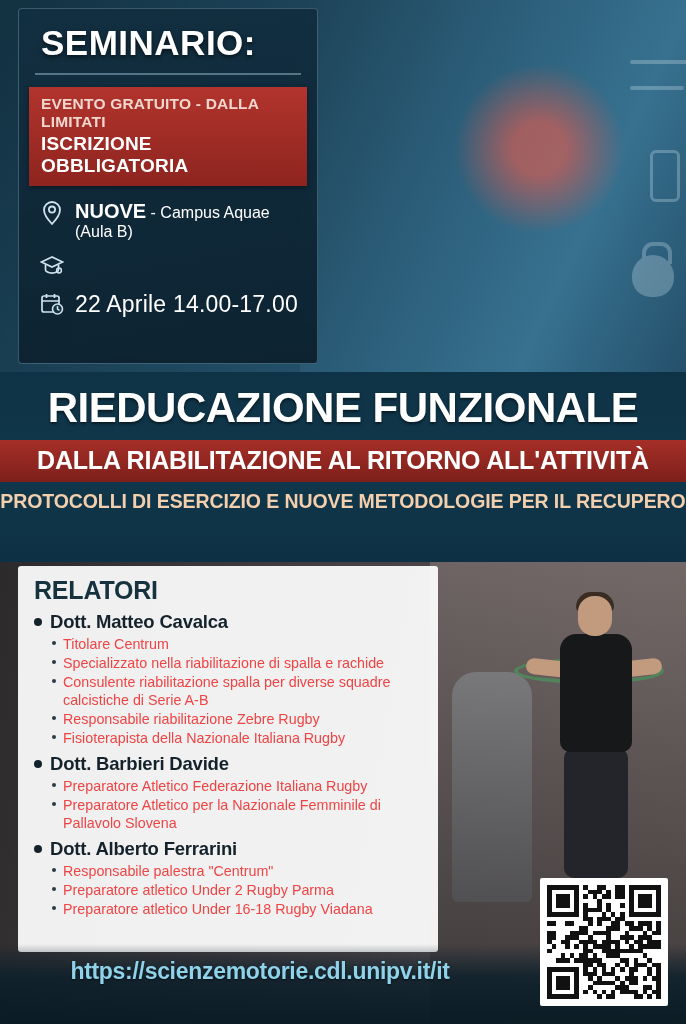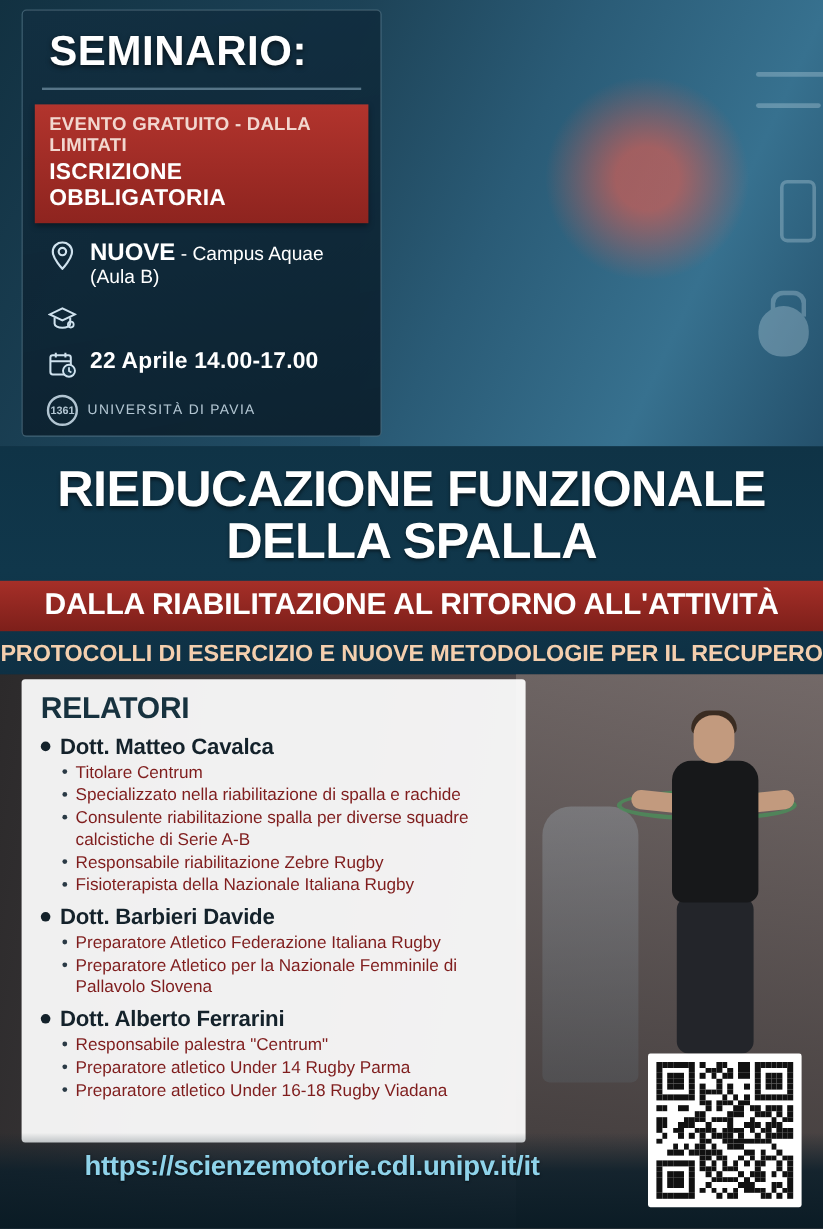--- a/index.html
+++ b/index.html
@@ -62,21 +62,21 @@
   }
   .redbox .l1 { color:#f2d7cf; font-size:15.5px; font-weight:bold; letter-spacing:.2px; }
   .redbox .l2 { color:#ffffff; font-size:19px; font-weight:bold; margin-top:2px; letter-spacing:.2px;}
   .row { display:flex; align-items:flex-start; gap:10px; margin-bottom:12px; padding-left:4px;}
   .ico { width:26px; min-width:26px; height:26px; display:flex; align-items:center; justify-content:center; color:#cfe2ee;}
   .ico svg { display:block; }
   .row .txt { color:#ffffff; }
   .place-city { font-size:20px; font-weight:bold; }
   .place-rest { font-size:16px; font-weight:normal; }
   .reserved { font-size:16.5px; font-weight:bold; line-height:1.22; letter-spacing:.2px;}
-  .datetime { font-size:19px; font-weight:bold; letter-spacing:.2px;}
+  .datetime { font-size:23px; font-weight:normal; letter-spacing:.2px;}
   .unipv { display:flex; align-items:center; gap:8px; margin-top:6px; padding-left:4px; opacity:.85;}
   .unipv .seal { width:26px;height:26px;border:2px solid #cfe2ee;border-radius:50%; display:flex;align-items:center;justify-content:center;font-size:9px;color:#cfe2ee;font-weight:bold;}
   .unipv .nm { color:#cfe2ee; font-size:11.5px; letter-spacing:1.1px;}
 
   
   .titleblock {
     position:absolute; left:0; top:372px; width:686px; height:190px;
     background: linear-gradient(180deg,#0f3346 0%,#10374b 55%,#0e3044 100%);
     text-align:center;
   }
@@ -127,21 +127,21 @@
   }
   .speaker { margin-top:6px; }
   .speaker .nm {
     font-size:18.5px; font-weight:bold; color:#14222b; position:relative; padding-left:16px; letter-spacing:-.2px;
   }
   .speaker .nm::before{
     content:""; position:absolute; left:0; top:7px; width:8px; height:8px; border-radius:50%; background:#14222b;
   }
   .speaker ul { list-style:none; margin:2px 0 0 18px; }
   .speaker li {
-    font-size:14.3px; color:#7f1d1d; line-height:1.26; position:relative; padding-left:11px; margin-bottom:1px;
+    font-size:14.3px; color:#ef4444; line-height:1.26; position:relative; padding-left:11px; margin-bottom:1px;
   }
   .speaker li::before{
     content:""; position:absolute; left:0; top:6px; width:4px; height:4px; border-radius:50%; background:#2a3a45;
   }
 
   
   .qrbox {
     position:absolute; left:540px; top:878px; width:128px; height:128px;
     background:#ffffff; padding:7px; border-radius:2px;
   }
@@ -231,30 +231,25 @@
           <svg width="24" height="24" viewBox="0 0 24 24">
               <rect x="2" y="4" width="17" height="16" rx="2" fill="none" stroke="#cfe2ee" stroke-width="1.7"></rect>
               <path d="M2 9h17M6.5 2v4M14.5 2v4" stroke="#cfe2ee" stroke-width="1.7" fill="none"></path>
               <circle cx="17.5" cy="17" r="5" fill="#143244" stroke="#cfe2ee" stroke-width="1.6"></circle>
               <path d="M17.5 14v3.2l2 1.2" stroke="#cfe2ee" stroke-width="1.5" fill="none"></path>
             </svg>
         </span>
         <span class="txt datetime">22 Aprile 14.00-17.00</span>
       </div>
 
-      <div class="unipv">
-        <span class="seal">1361</span>
-        <span class="nm">UNIVERSITÀ DI PAVIA</span>
-      </div>
     </div>
   </div>
 
   <div class="titleblock">
     <div class="t1">RIEDUCAZIONE FUNZIONALE</div>
-    <div class="t2">DELLA SPALLA</div>
     <div class="redbar">DALLA RIABILITAZIONE AL RITORNO ALL'ATTIVITÀ</div>
     <div class="subline">PROTOCOLLI DI ESERCIZIO E NUOVE METODOLOGIE PER IL RECUPERO</div>
   </div>
 
   <div class="photo">
     <div class="man2"></div>
     <div class="man">
       <span class="band2"></span>
       <span class="armL"></span>
       <span class="armR"></span>
@@ -284,21 +279,21 @@
       <ul>
         <li>Preparatore Atletico Federazione Italiana Rugby</li>
         <li>Preparatore Atletico per la Nazionale Femminile di Pallavolo Slovena</li>
       </ul>
     </div>
 
     <div class="speaker">
       <div class="nm">Dott. Alberto Ferrarini</div>
       <ul>
         <li>Responsabile palestra "Centrum"</li>
-        <li>Preparatore atletico Under 14 Rugby Parma</li>
+        <li>Preparatore atletico Under 2 Rugby Parma</li>
         <li>Preparatore atletico Under 16-18 Rugby Viadana</li>
       </ul>
     </div>
   </div>
 
   <div class="bottomfade"></div>
 
   <div class="qrbox">
     <div class="qr" id="qr">
         <div class="cell" style="left: 36.48px; top: 0px; width: 4.56px; height: 4.56px;"></div>

